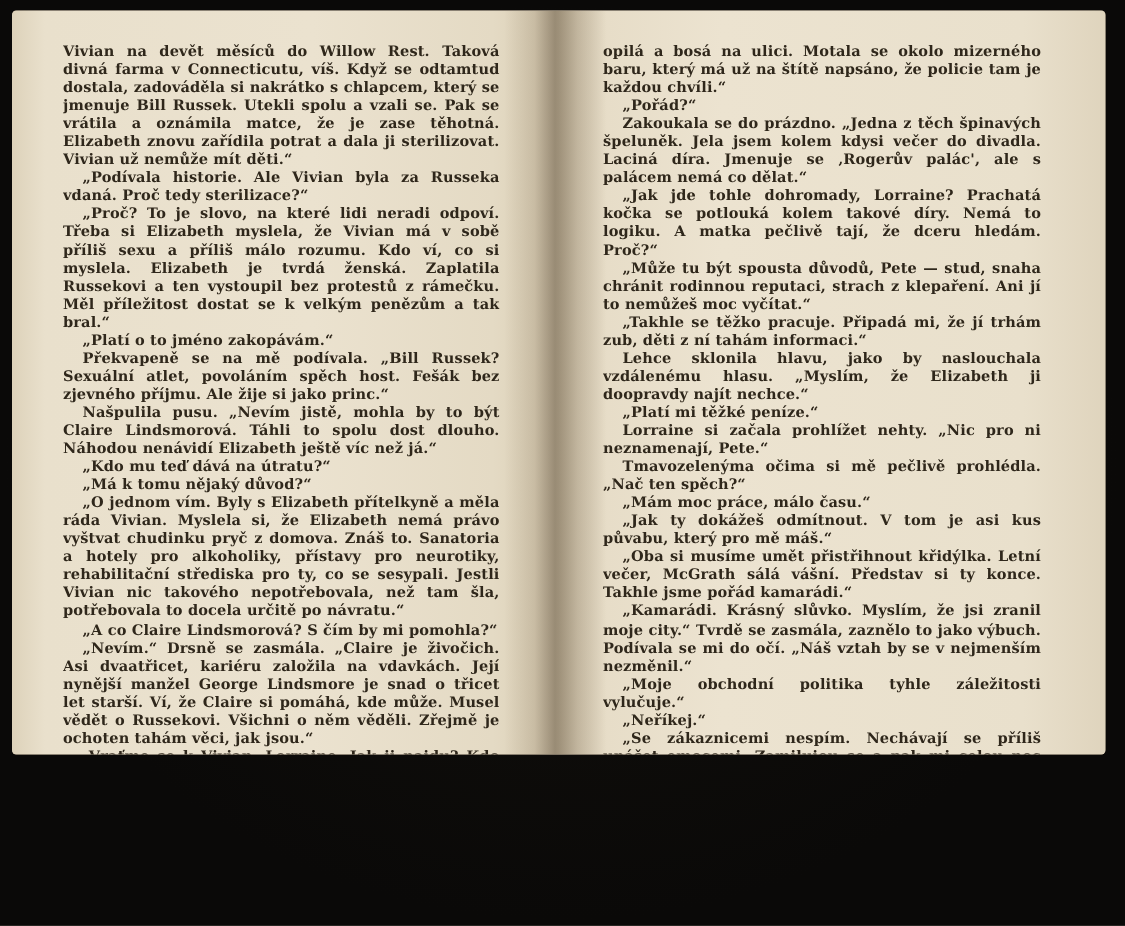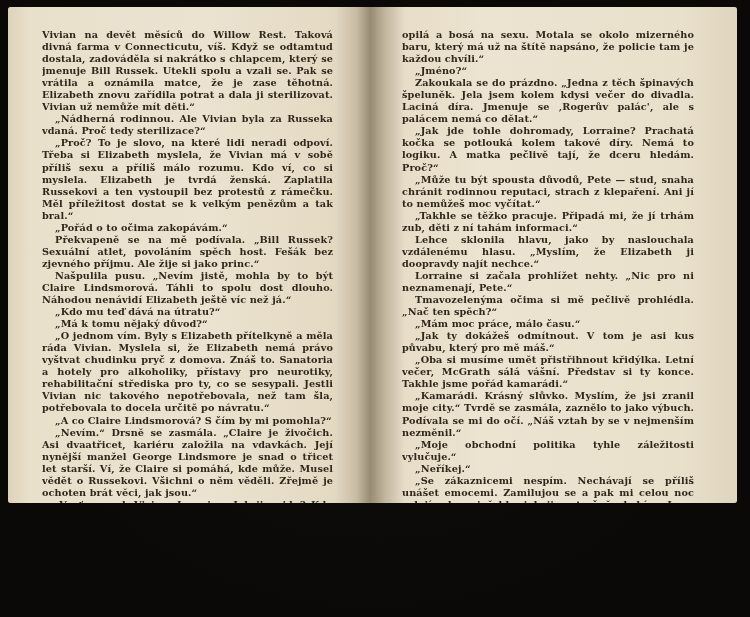--- a/index.html
+++ b/index.html
@@ -114,42 +114,43 @@
 <div class="stage">
   <div class="book">
 
     <div class="page page-left"></div>
     <div class="page page-right"></div>
 
     <div class="gutter"></div>
 
     <div class="text-block text-block-left" id="left-text">
         <p>Vivian na devět měsíců do Willow Rest. Taková divná farma v Connecticutu, víš. Když se odtamtud dostala, zadováděla si nakrátko s chlapcem, který se jmenuje Bill Russek. Utekli spolu a vzali se. Pak se vrátila a oznámila matce, že je zase těhotná. Elizabeth znovu zařídila potrat a dala ji sterilizovat. Vivian už nemůže mít děti.“</p>
-        <p class="indent">„Nádherná rodinnou. Ale Vivian byla za Russeka vdaná. Proč tedy sterilizace?“</p>
+        <p class="indent">„Podívala historie. Ale Vivian byla za Russeka vdaná. Proč tedy sterilizace?“</p>
         <p class="indent">„Proč? To je slovo, na které lidi neradi odpoví. Třeba si Elizabeth myslela, že Vivian má v sobě příliš sexu a příliš málo rozumu. Kdo ví, co si myslela. Elizabeth je tvrdá ženská. Zaplatila Russekovi a ten vystoupil bez protestů z rámečku. Měl příležitost dostat se k velkým penězům a tak bral.“</p>
-        <p class="indent">„Pořád o to očima zakopávám.“</p>
+        <p class="indent">„Platí o to jméno zakopávám.“</p>
         <p class="indent">Překvapeně se na mě podívala. „Bill Russek? Sexuální atlet, povoláním spěch host. Fešák bez zjevného příjmu. Ale žije si jako princ.“</p>
         <p class="indent">Našpulila pusu. „Nevím jistě, mohla by to být Claire Lindsmorová. Táhli to spolu dost dlouho. Náhodou nenávidí Elizabeth ještě víc než já.“</p>
         <p class="indent">„Kdo mu teď dává na útratu?“</p>
         <p class="indent">„Má k tomu nějaký důvod?“</p>
         <p class="indent">„O jednom vím. Byly s Elizabeth přítelkyně a měla ráda Vivian. Myslela si, že Elizabeth nemá právo vyštvat chudinku pryč z domova. Znáš to. Sanatoria a hotely pro alkoholiky, přístavy pro neurotiky, rehabilitační střediska pro ty, co se sesypali. Jestli Vivian nic takového nepotřebovala, než tam šla, potřebovala to docela určitě po návratu.“</p>
         <p class="indent">„A co Claire Lindsmorová? S čím by mi pomohla?“</p>
-        <p class="indent">„Nevím.“ Drsně se zasmála. „Claire je živočich. Asi dvaatřicet, kariéru založila na vdavkách. Její nynější manžel George Lindsmore je snad o třicet let starší. Ví, že Claire si pomáhá, kde může. Musel vědět o Russekovi. Všichni o něm věděli. Zřejmě je ochoten brát věci, jak jsou.“</p>
+        <p class="indent">„Nevím.“ Drsně se zasmála. „Claire je živočich. Asi dvaatřicet, kariéru založila na vdavkách. Její nynější manžel George Lindsmore je snad o třicet let starší. Ví, že Claire si pomáhá, kde může. Musel vědět o Russekovi. Všichni o něm věděli. Zřejmě je ochoten tahám věci, jak jsou.“</p>
         <p class="indent">„Vraťme se k Vivian, Lorraine. Jak ji najdu? Kdo by o ní mohl vědět? Kdo ji viděl?“</p>
         <p class="indent">„Někdo mi říkal, že ji policie sebrala, když vrávorala</p>
       </div>
 
     <div class="text-block text-block-right" id="right-text">
-        <p>opilá a bosá na sexu. Motala se okolo mizerného baru, který má už na štítě napsáno, že policie tam je každou chvíli.“</p>
-        <p class="indent">„Jméno?“</p>
+        <p>opilá a bosá na ulici. Motala se okolo mizerného baru, který má už na štítě napsáno, že policie tam je každou chvíli.“</p>
+        <p class="indent">„Pořád?“</p>
         <p class="indent">Zakoukala se do prázdno. „Jedna z těch špinavých špeluněk. Jela jsem kolem kdysi večer do divadla. Laciná díra. Jmenuje se ‚Rogerův palác', ale s palácem nemá co dělat.“</p>
         <p class="indent">„Jak jde tohle dohromady, Lorraine? Prachatá kočka se potlouká kolem takové díry. Nemá to logiku. A matka pečlivě tají, že dceru hledám. Proč?“</p>
         <p class="indent">„Může tu být spousta důvodů, Pete — stud, snaha chránit rodinnou reputaci, strach z klepaření. Ani jí to nemůžeš moc vyčítat.“</p>
         <p class="indent">„Takhle se těžko pracuje. Připadá mi, že jí trhám zub, děti z ní tahám informaci.“</p>
         <p class="indent">Lehce sklonila hlavu, jako by naslouchala vzdálenému hlasu. „Myslím, že Elizabeth ji doopravdy najít nechce.“</p>
+        <p class="indent">„Platí mi těžké peníze.“</p>
         <p class="indent">Lorraine si začala prohlížet nehty. „Nic pro ni neznamenají, Pete.“</p>
         <p class="indent">Tmavozelenýma očima si mě pečlivě prohlédla. „Nač ten spěch?“</p>
         <p class="indent">„Mám moc práce, málo času.“</p>
         <p class="indent">„Jak ty dokážeš odmítnout. V tom je asi kus půvabu, který pro mě máš.“</p>
         <p class="indent">„Oba si musíme umět přistřihnout křidýlka. Letní večer, McGrath sálá vášní. Představ si ty konce. Takhle jsme pořád kamarádi.“</p>
         <p class="indent">„Kamarádi. Krásný slůvko. Myslím, že jsi zranil moje city.“ Tvrdě se zasmála, zaznělo to jako výbuch. Podívala se mi do očí. „Náš vztah by se v nejmenším nezměnil.“</p>
         <p class="indent">„Moje obchodní politika tyhle záležitosti vylučuje.“</p>
         <p class="indent">„Neříkej.“</p>
         <p class="indent">„Se zákaznicemi nespím. Nechávají se příliš unášet emocemi. Zamilujou se a pak mi celou noc volají, aby mi řekly, jak jim strašně chybím. Jsem zkrátka neodolatelnej.“</p>
       </div>

